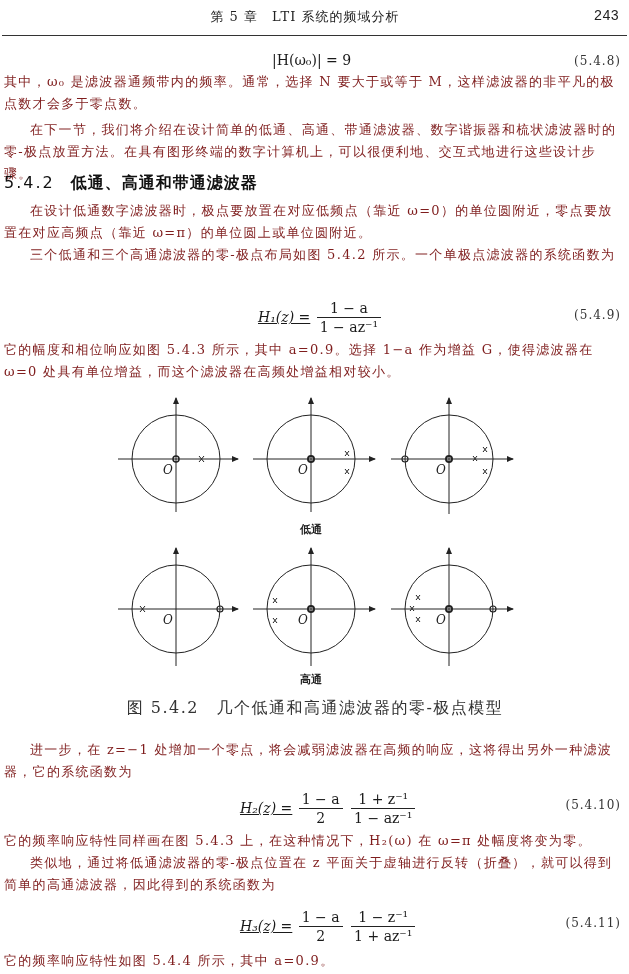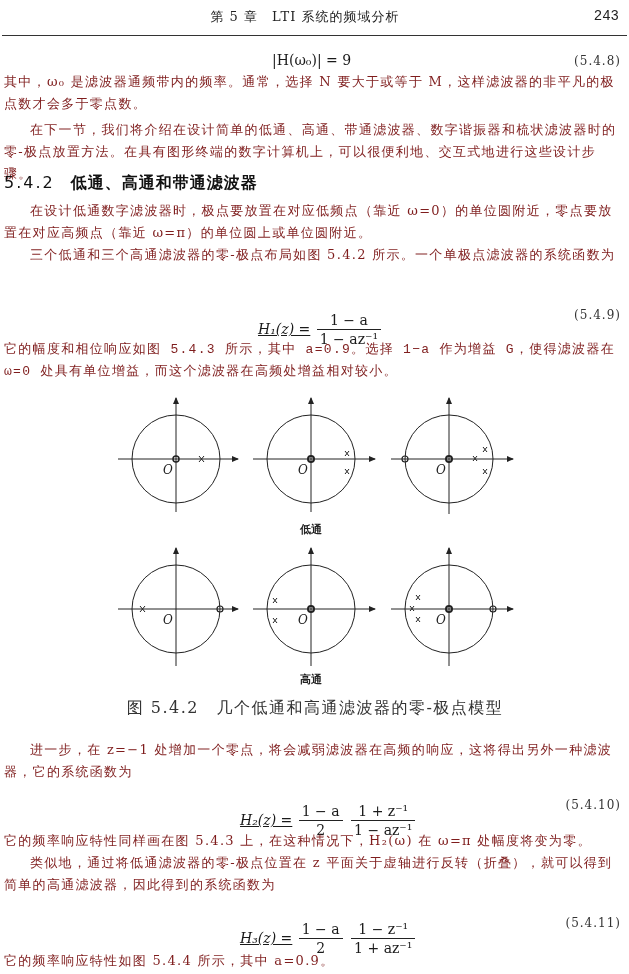--- a/index.html
+++ b/index.html
@@ -10,21 +10,21 @@
   .abs { position: absolute; }
   .header-title { top: 8px; left: 0; width: 610px; text-align: center; font-size: 13px; letter-spacing: 1px; color: #222; }
   .page-num { top: 8px; right: 10px; font-size: 14px; font-family: Liberation Mono, monospace; color: #222; }
   .header-rule { top: 35px; left: 2px; width: 625px; height: 0; border-top: 1.5px solid #333; }
   .eq { font-family: "DejaVu Serif", serif; font-size: 14px; }
   .eqnum { font-size: 12px; letter-spacing: 1px; color: #333; right: 8px; }
   .para { left: 4px; width: 620px; font-size: 13px; line-height: 22px; letter-spacing: 1.3px; color: #7f1d1d; }
   .indent { text-indent: 26px; }
   .section { top: 173px; left: 4px; font-family: "DejaVu Sans", sans-serif; font-size: 16px; font-weight: bold; letter-spacing: 1px; color: #111; }
   .section .num { font-weight: normal; margin-right: 16px; letter-spacing: 2px; }
-  .frac { display: inline-block; vertical-align: middle; text-align: center; margin: 16px 2px; }
+  .frac { display: inline-block; vertical-align: middle; text-align: center; margin: 4px 2px; }
   .frac .n { display: block; padding: 0 3px; border-bottom: 1px solid #222; line-height: 18px; }
   .frac .d { display: block; padding: 0 3px; line-height: 18px; }
   .it { font-style: italic; text-decoration: underline; }
   .caption { font-size: 16px; letter-spacing: 1.5px; color: #333; text-align: center; }
   .sublabel { font-size: 11px; font-weight: bold; color: #222; text-align: center; }
   svg text { font-family: "DejaVu Serif", serif; font-style: italic; }
 </style>
 </head>
 <body>
 
@@ -47,21 +47,21 @@
 
 <div class="abs eq" style="top:295px; left:258px;">
   <span class="it">H₁(z) =</span>
   <span class="frac">
     <span class="n">1 − a</span>
     <span class="d">1 − az⁻¹</span>
   </span>
 </div>
 <div class="abs eqnum" style="top:308px;">(5.4.9)</div>
 
-<div class="abs para" style="top:339px;font-family:Liberation Mono, monospace;">它的幅度和相位响应如图 5.4.3 所示，其中 a=0.9。选择 1−a 作为增益 G，使得滤波器在 ω=0 处具有单位增益，而这个滤波器在高频处增益相对较小。</div>
+<div class="abs para" style="top:339px;">它的幅度和相位响应如图 5.4.3 所示，其中 a=0.9。选择 1−a 作为增益 G，使得滤波器在 ω=0 处具有单位增益，而这个滤波器在高频处增益相对较小。</div>
 
 <svg class="abs" style="top:392px; left:0;" width="629" height="300" viewBox="0 392 629 300">
   <defs>
     <marker id="arr" markerWidth="8" markerHeight="8" refX="6" refY="3" orient="auto">
       <path d="M0,0 L7,3 L0,6 Z" fill="#222"></path>
     </marker>
   </defs>
   <g stroke="#222" stroke-width="1" fill="none">
 
     <g>

